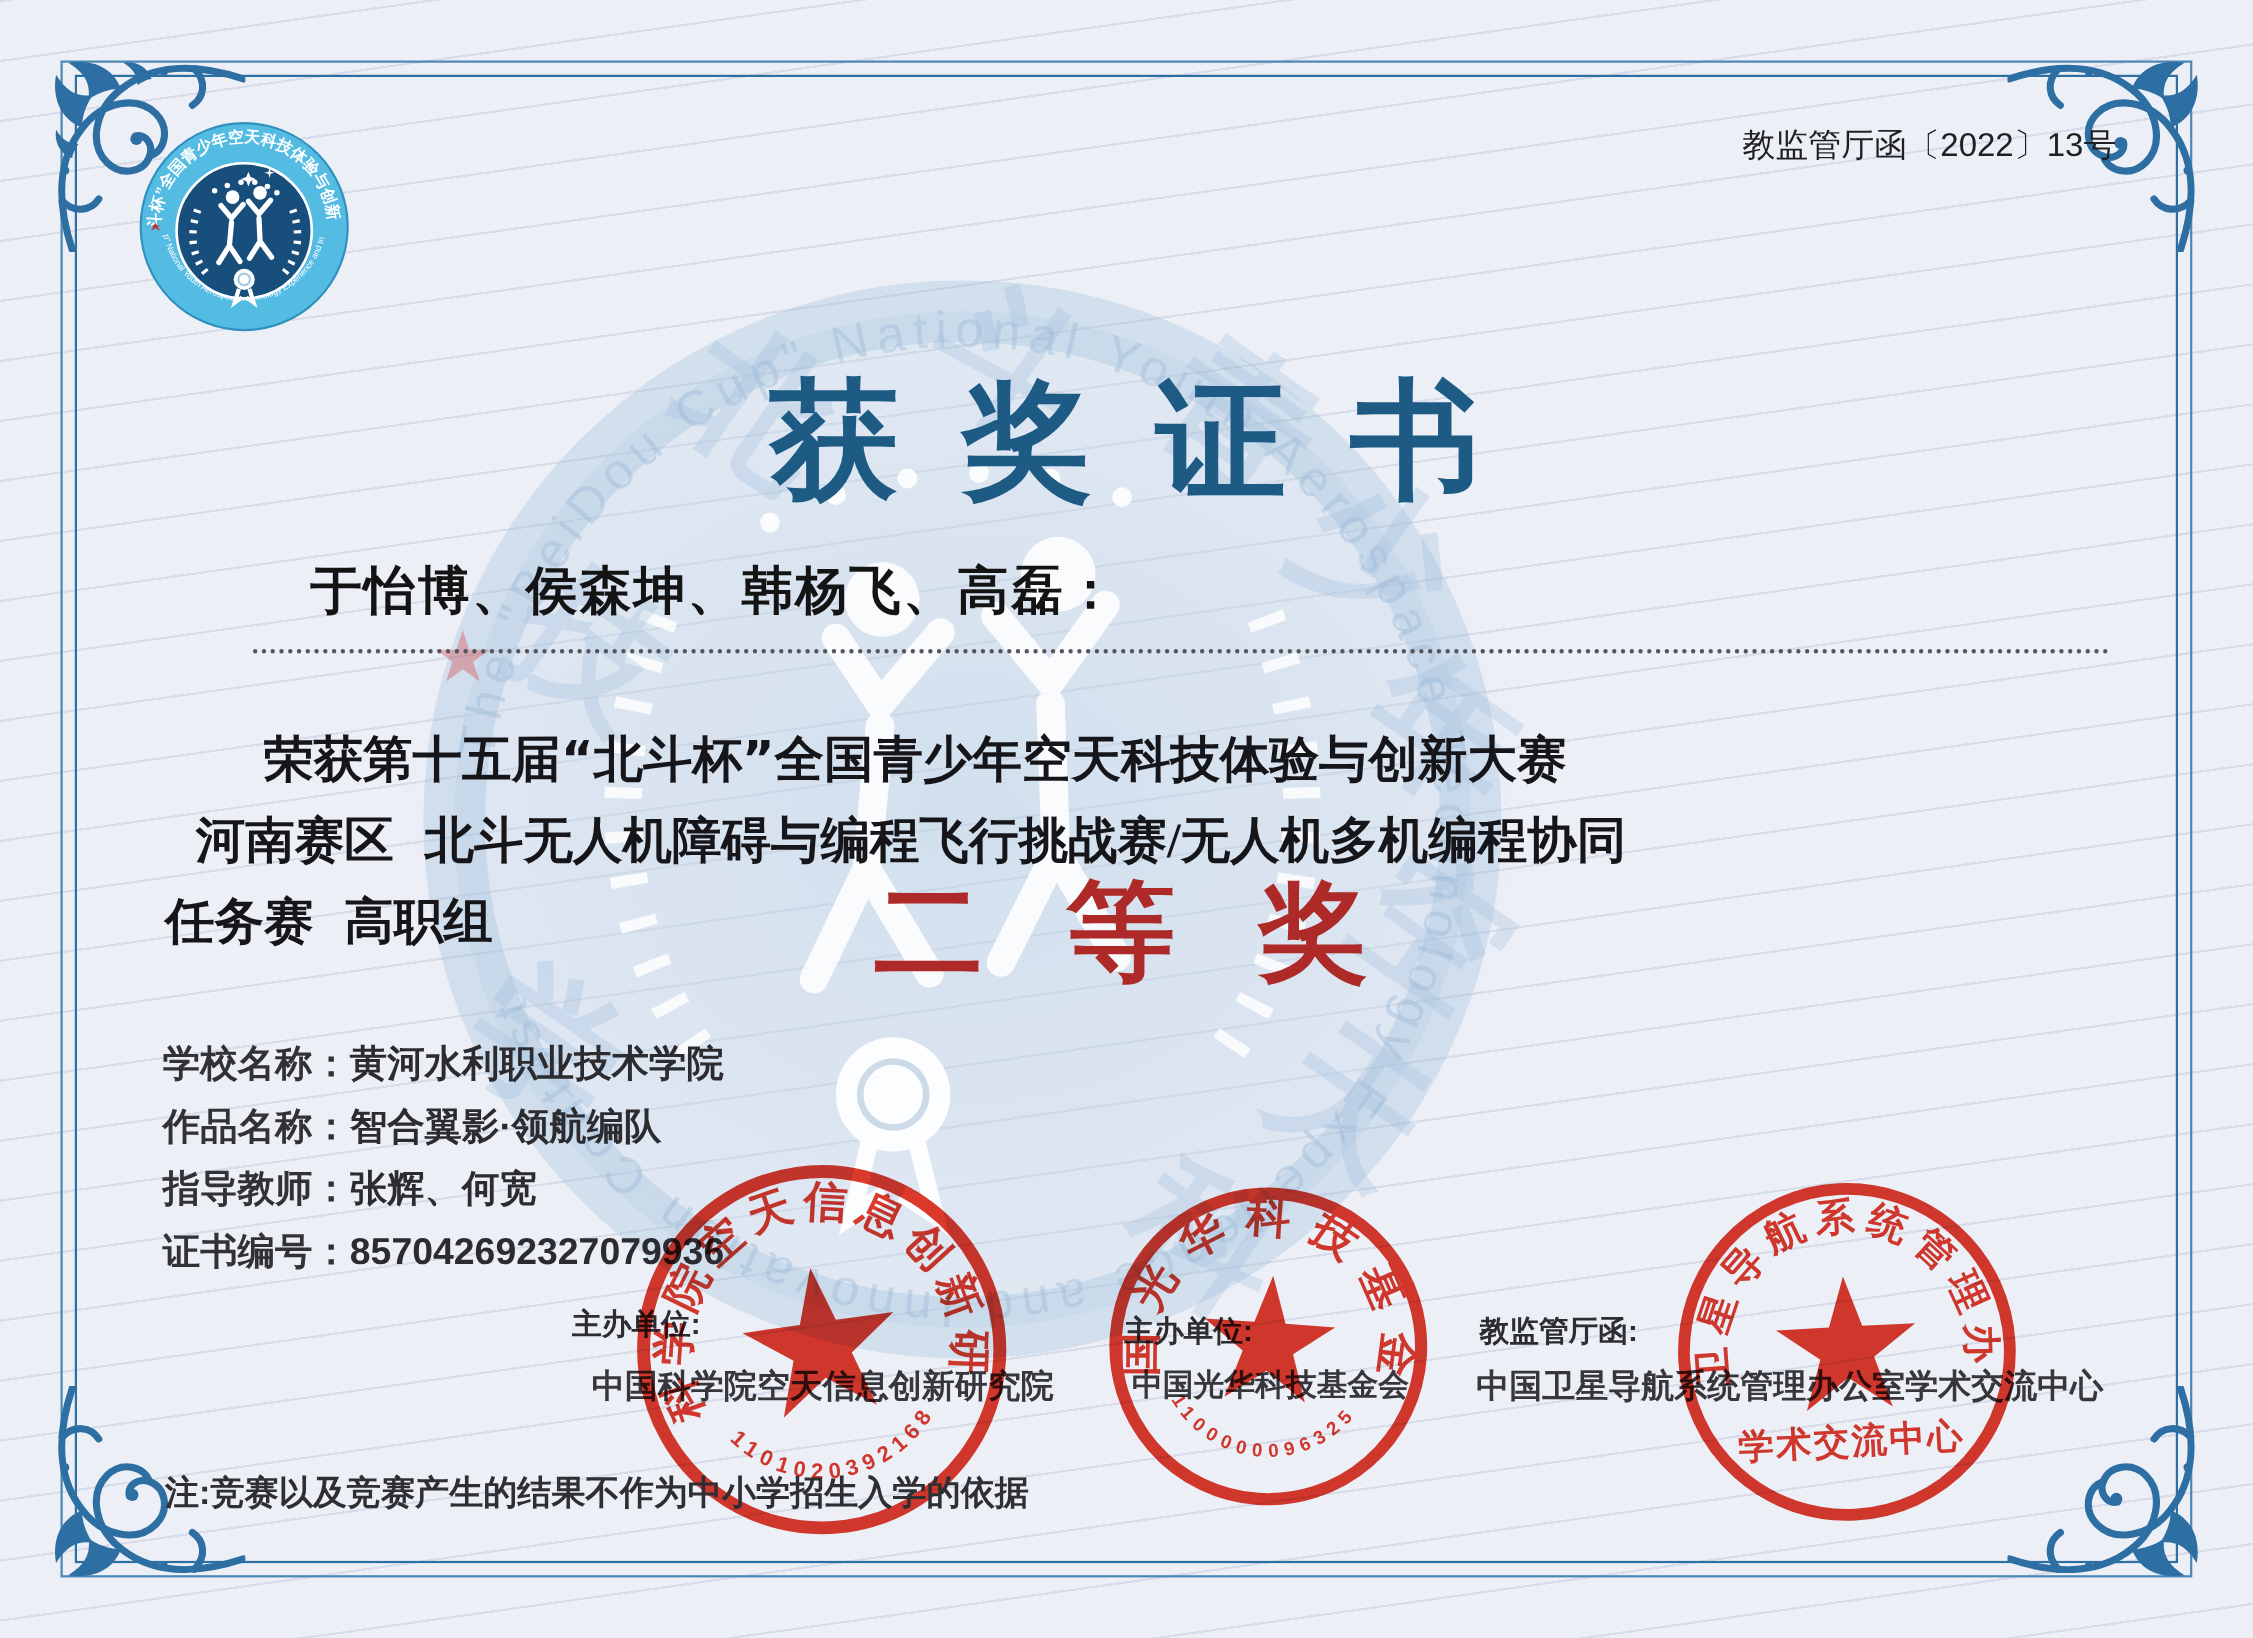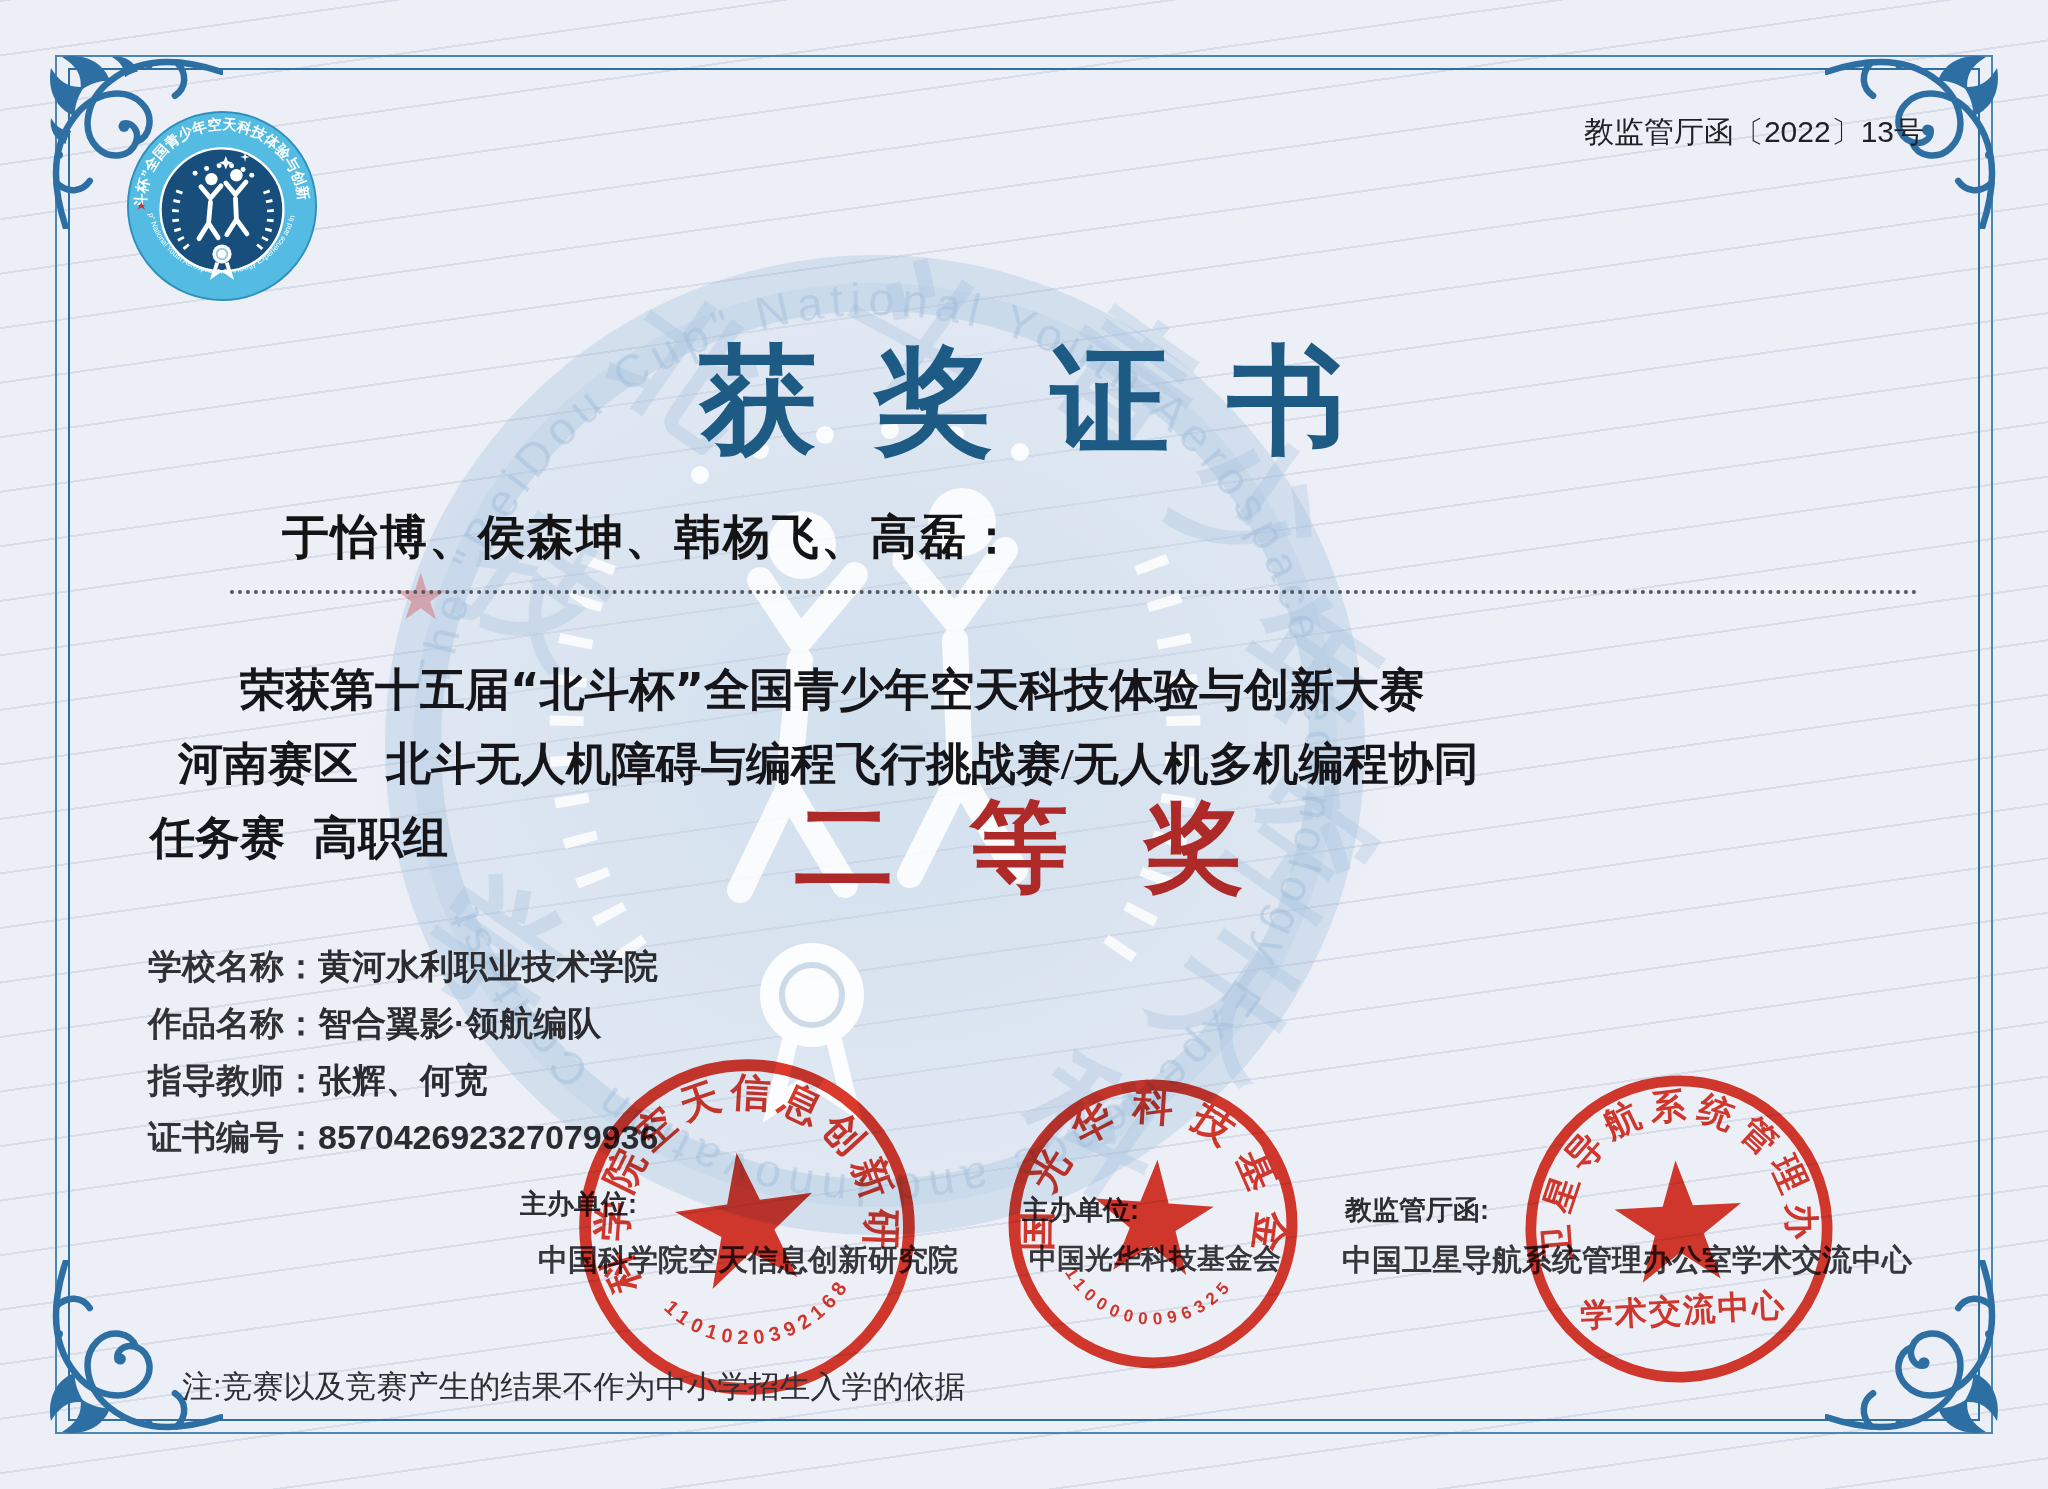--- a/index.html
+++ b/index.html
@@ -77,21 +77,21 @@
   .org-name{position:absolute;font-size:30px;font-weight:700;color:#36363b;white-space:nowrap;}
   .o1l{left:520px;top:1186px;} .o1n{left:398px;top:1240px;width:700px;text-align:center;}
   .o2l{left:1022px;top:1192px;} .o2n{left:1000px;top:1240px;width:310px;text-align:center;font-size:28px;}
   .o3l{left:1345px;top:1192px;} .o3n{left:1342px;top:1240px;font-size:30px;}
   
   .seal{position:absolute;mix-blend-mode:multiply;opacity:.93;}
   .seal1{left:571px;top:1051px;width:352px;height:352px;transform:rotate(-8deg);}
   .seal2{left:1002px;top:1073px;width:302px;height:302px;transform:rotate(4deg);}
   .seal3{left:1518px;top:1068px;width:322px;height:322px;transform:rotate(-3deg);}
   
-  .note{position:absolute;left:150px;top:1366px;font-size:31px;font-weight:400;color:#2e2e33;margin-left:32px;}
+  .note{position:absolute;left:150px;top:1336px;font-size:31px;font-weight:700;color:#2e2e33;}
   .issue-date{position:absolute;right:126px;top:1366px;font-size:33px;font-weight:700;color:#2e2e33;}
 </style>
 </head>
 <body>
 
 <div class="page">
 
   <div class="wm">
     <svg width="2048" height="1489" viewBox="0 0 2048 1489">
       <circle cx="875" cy="745" r="462" fill="rgba(196,215,232,0.30)" stroke="rgba(150,185,215,0.30)" stroke-width="56"></circle>

